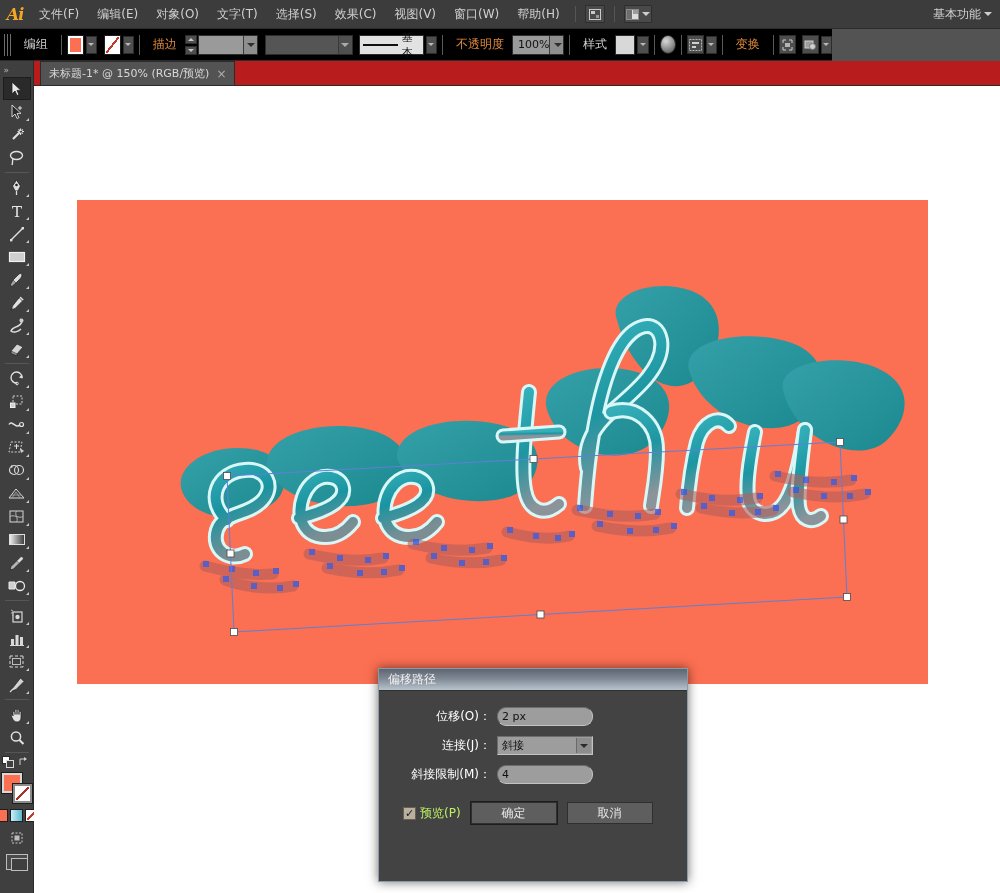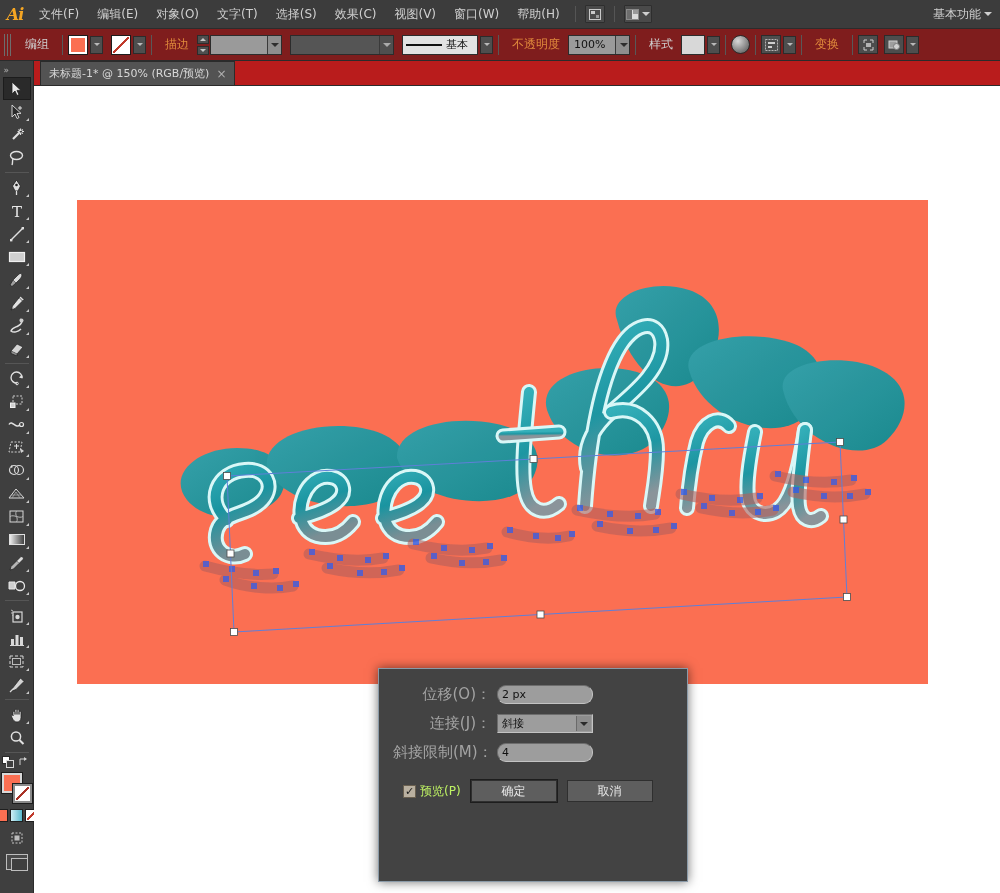--- a/index.html
+++ b/index.html
@@ -44,22 +44,22 @@
     border-right: 4px solid transparent; border-top: 4px solid #cfcfcf;
     margin-left: 3px;
   }
   .workspace-label {
     margin-left: auto; padding-right: 8px; display: flex; align-items: center;
     font-size: 12px; color: #d0d0d0;
   }
 
   
   .controlbar {
-    position: absolute; left: 0; top: 29px; width: 1000px; height: 32px;
-    background: #7f1d1d;
+    position: absolute; left: 0; top: 29px; width: 832px; height: 32px;
+    background: #000000;
     border-bottom: 1px solid #2b2b2b;
     display: flex; align-items: center; padding-left: 4px;
   }
   .grip {
     width: 8px; height: 22px; margin-right: 5px;
     background: repeating-linear-gradient(to right, #6d6d6d 0 1px, transparent 1px 3px);
   }
   .cb-label { font-size: 12px; color: #cfcfcf; padding: 0 8px; white-space: nowrap; }
   .cb-label.orange { color: #e08a3c; }
   .cb-sep { width: 1px; height: 20px; background: #585858; margin: 0 5px; }
@@ -211,21 +211,21 @@
   .dlg-title {
     height: 22px; display: flex; align-items: center; padding-left: 9px;
     background: linear-gradient(to bottom, #5d6570 0%, #7e8894 45%, #b9c3cd 100%);
     color: #f0f0f0; font-size: 12px;
     border-bottom: 1px solid #2f2f2f;
   }
   .dlg-body { padding: 16px 14px 10px 14px; }
   .dlg-row { display: flex; align-items: center; margin-bottom: 10px; }
   .dlg-label {
     width: 104px; text-align: right; padding-right: 6px;
-    font-size: 15px; color: #a3a3a3; white-space: nowrap;
+    font-size: 12px; color: #ffffff; white-space: nowrap;
   }
   .dlg-input {
     width: 96px; height: 19px; background: #9d9d9d;
     border-top: 1px solid #6d6d6d; border-left: 1px solid #6d6d6d;
     border-right: 1px solid #c3c3c3; border-bottom: 1px solid #c3c3c3;
     display: flex; align-items: center; padding-left: 4px;
     font-size: 11px; color: #111; border-radius: 9px;
   }
   .dlg-select {
     width: 96px; height: 19px; background: #9d9d9d;
@@ -800,20 +800,23 @@
             <rect x="460" y="411" width="7" height="7"></rect>
             <rect x="153.5" y="428.5" width="7" height="7"></rect>
             <rect x="150" y="350" width="7" height="7"></rect>
           </g>
         </g>
       </svg>
     </div>
   </div>
 
   <div class="dialog">
+    <div class="dlg-title">
+      <span>偏移路径</span>
+    </div>
     <div class="dlg-body">
 
       <div class="dlg-row">
         <div class="dlg-label">位移(O)：</div>
         <div class="dlg-input">
           <span>2 px</span>
         </div>
       </div>
 
       <div class="dlg-row">

